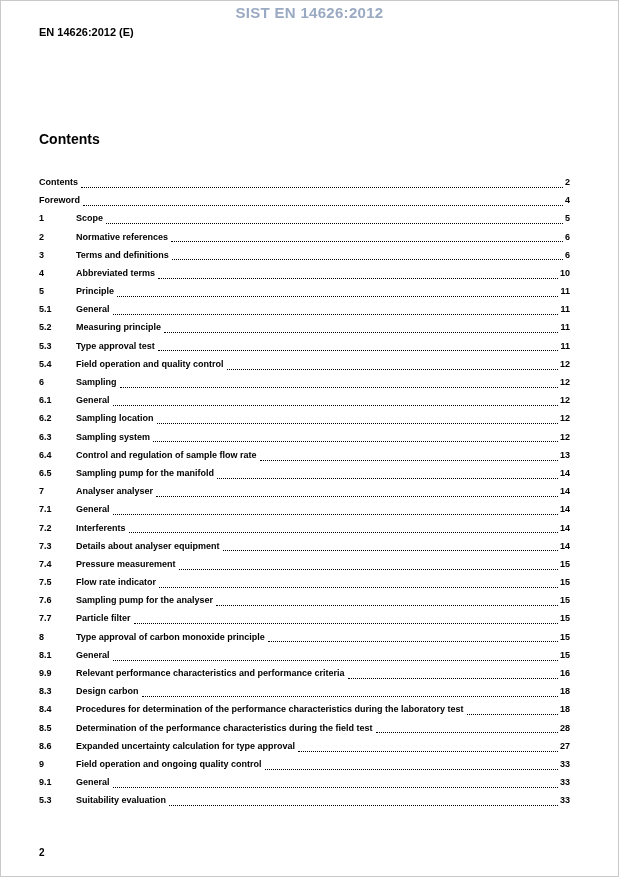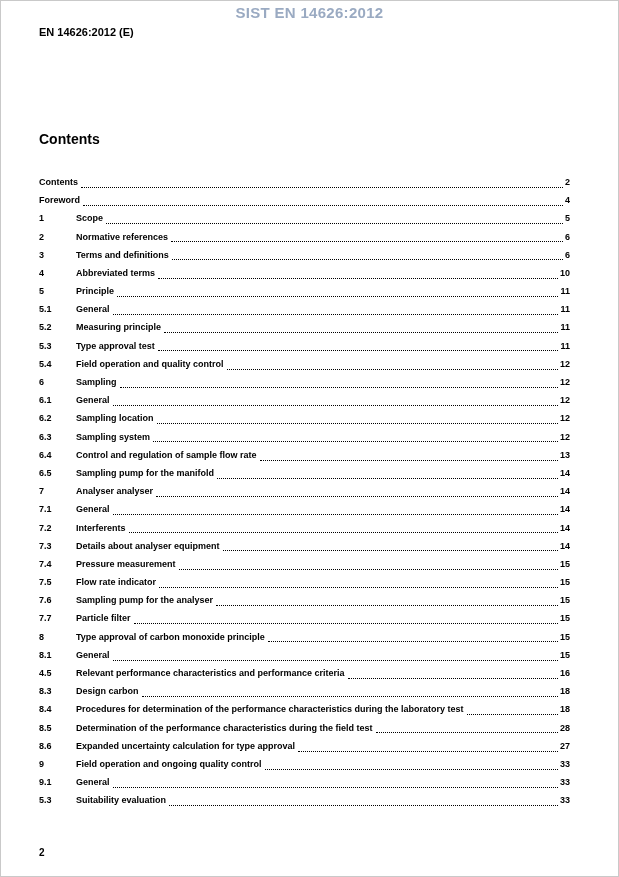--- a/index.html
+++ b/index.html
@@ -253,21 +253,21 @@
         <span class="toc-leader"></span>
         <span class="toc-page">15</span>
       </div>
       <div class="toc-row">
         <span class="toc-num">8.1</span>
         <span class="toc-title">General</span>
         <span class="toc-leader"></span>
         <span class="toc-page">15</span>
       </div>
       <div class="toc-row">
-        <span class="toc-num">4.5</span>
+        <span class="toc-num">9.9</span>
         <span class="toc-title">Relevant performance characteristics and performance criteria</span>
         <span class="toc-leader"></span>
         <span class="toc-page">16</span>
       </div>
       <div class="toc-row">
         <span class="toc-num">8.3</span>
         <span class="toc-title">Design carbon</span>
         <span class="toc-leader"></span>
         <span class="toc-page">18</span>
       </div>

